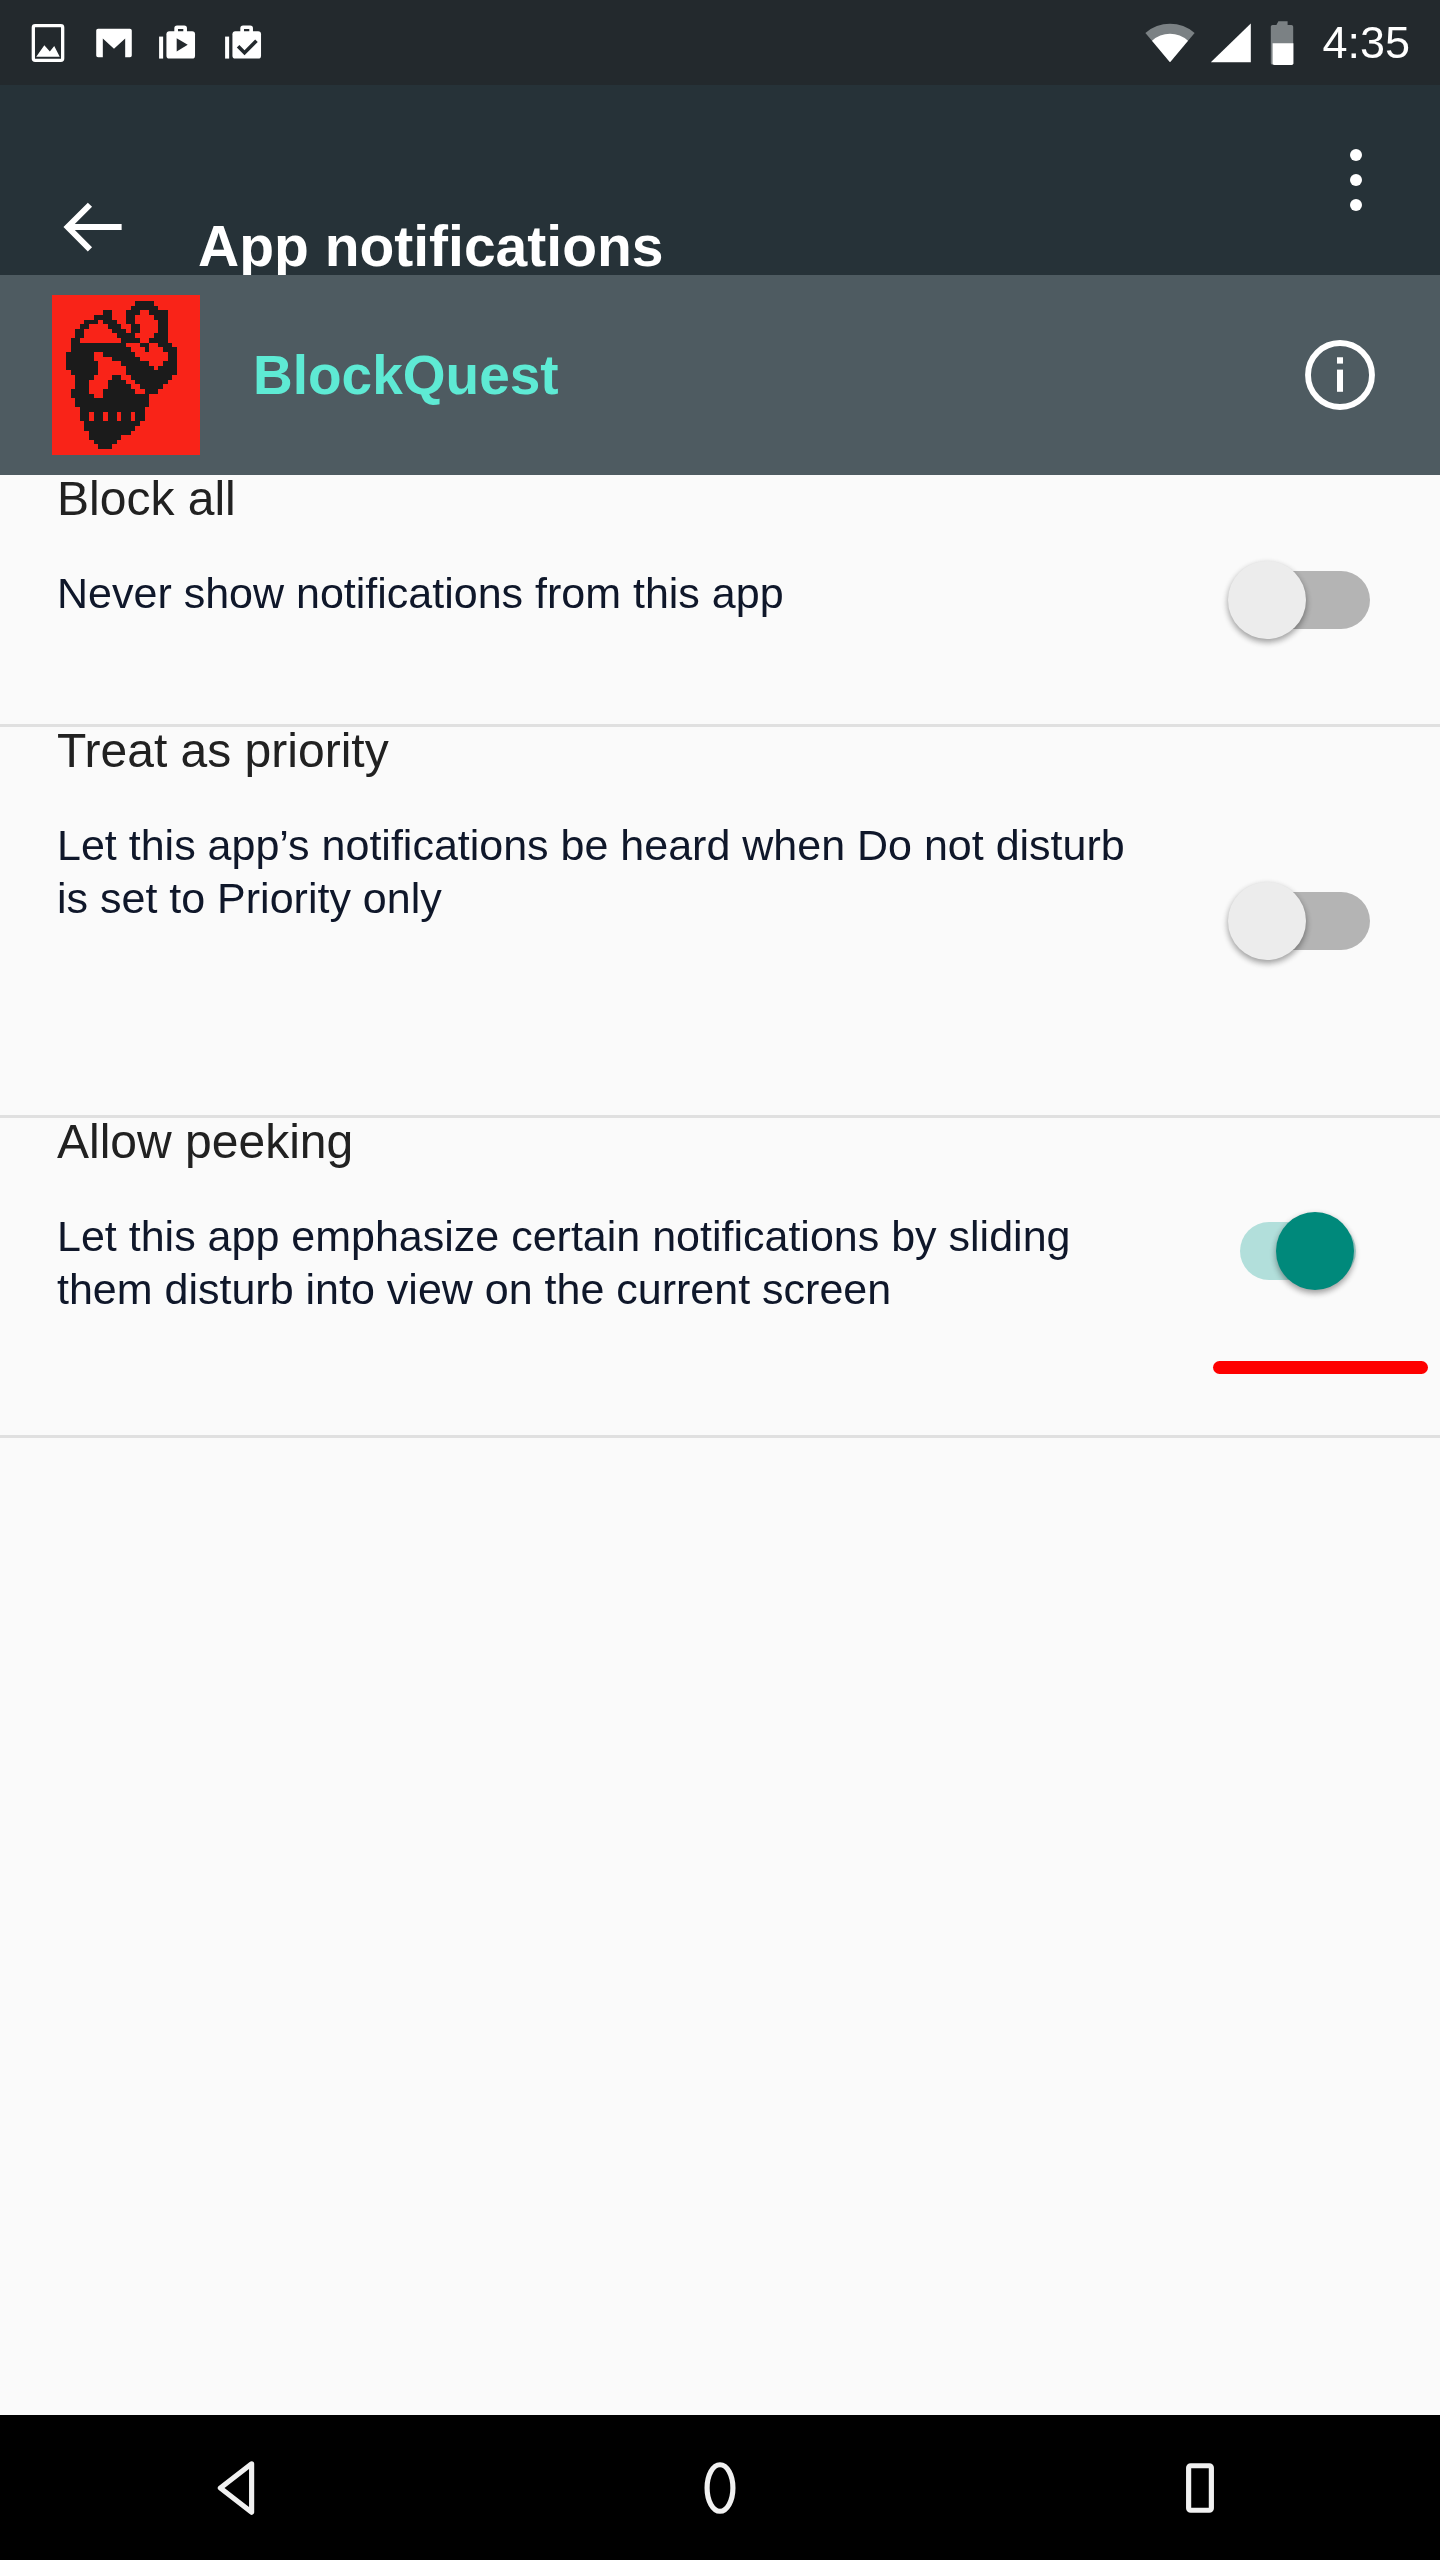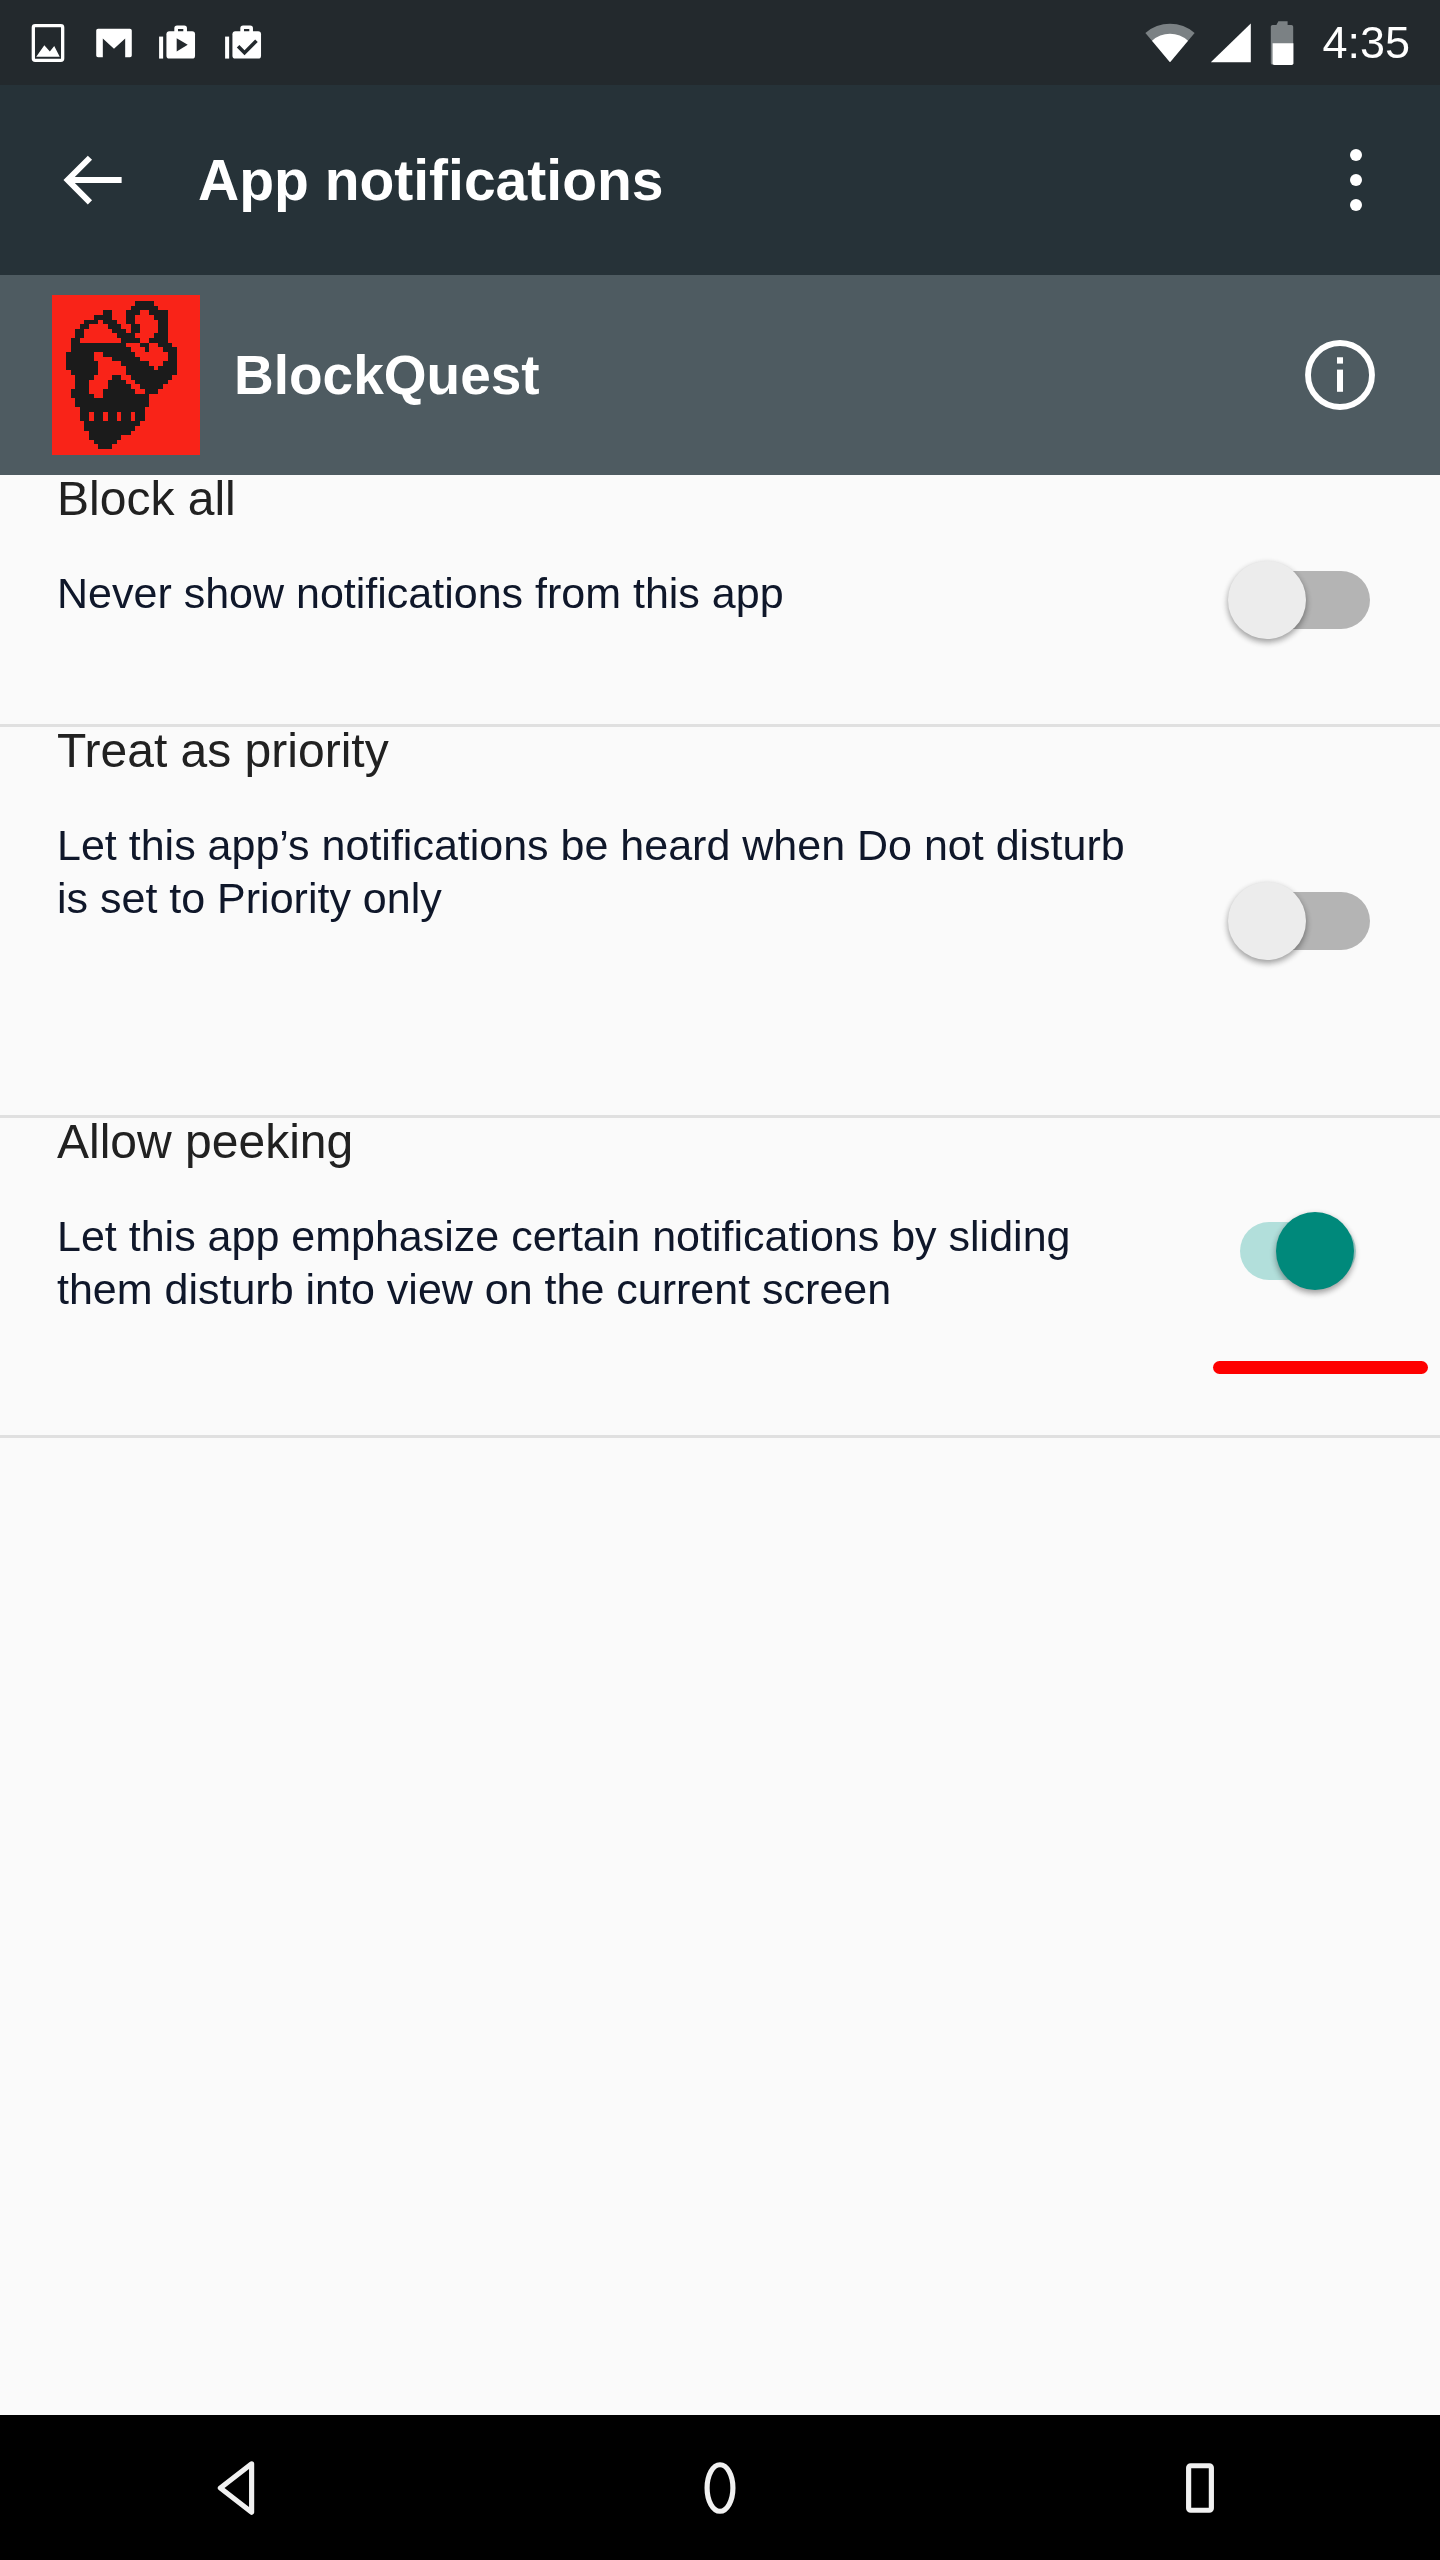--- a/index.html
+++ b/index.html
@@ -24,21 +24,21 @@
   .sb-icon { display:block; }
   .status-clock {
     color:#ffffff; font-size:45px; font-weight:400;
     letter-spacing:0px; margin-left:12px; line-height:1;
     font-family:"Liberation Sans", sans-serif;
   }
 
   
   .action-bar {
     position:absolute; top:85px; left:0; width:1440px; height:190px;
-    background:#263238; display:flex; align-items:center;
+    background:#263238; display:flex; align-items:flex-end;
   }
   .back-btn {
     width:96px; height:96px; margin-left:46px;
     display:flex; align-items:center; justify-content:center;
     cursor:pointer;
   }
   .action-title {
     color:#ffffff; font-size:57px; font-weight:700;
     margin-left:56px; line-height:1; white-space:nowrap;
   }
@@ -54,22 +54,22 @@
     position:absolute; top:275px; left:0; width:1440px; height:200px;
     background:#4e5b61; display:flex; align-items:center;
   }
   .app-icon {
     width:148px; height:160px; margin-left:52px;
     background:#f92318; position:relative; overflow:hidden;
     flex-shrink:0;
   }
   .app-icon svg { display:block; width:100%; height:100%; }
   .app-name {
-    color:#ffffff; font-size:55px; font-weight:700;
-    margin-left:34px; line-height:1; white-space:nowrap;
+    color:#5eead4; font-size:55px; font-weight:700;
+    margin-left:53px; line-height:1; white-space:nowrap;
   }
   .info-btn {
     position:absolute; right:62px; top:50%; transform:translateY(-50%);
     width:76px; height:76px; cursor:pointer;
   }
 
   
   .settings-list { position:absolute; top:475px; left:0; width:1440px; }
   .setting-row {
     position:relative; width:1440px;

